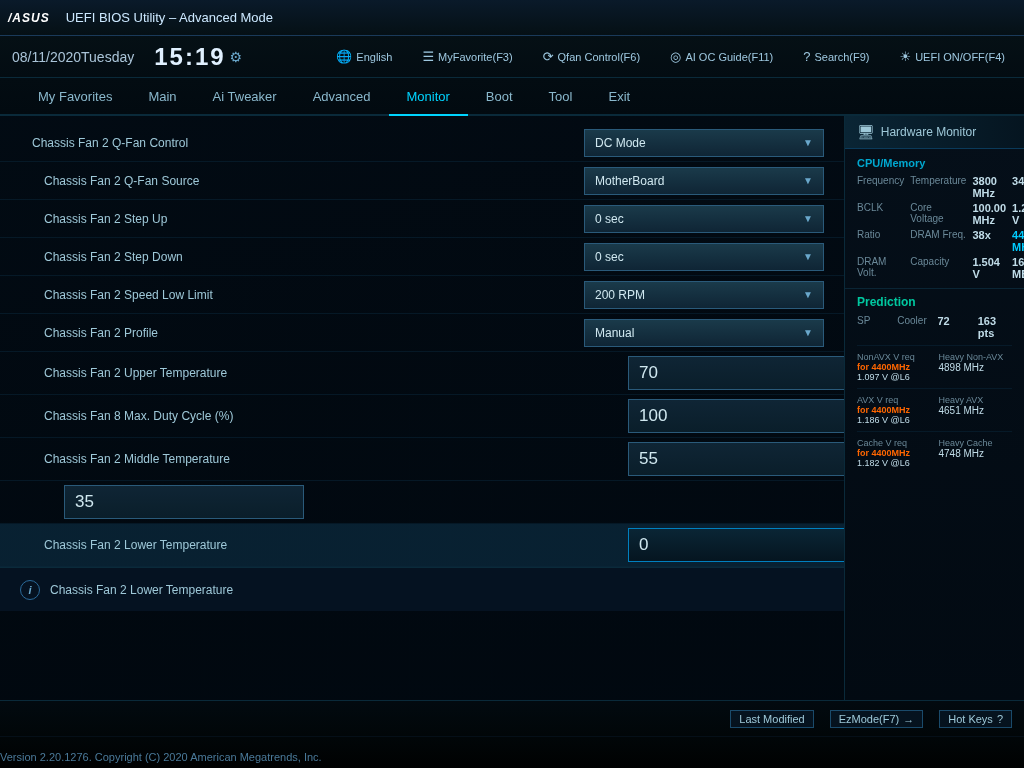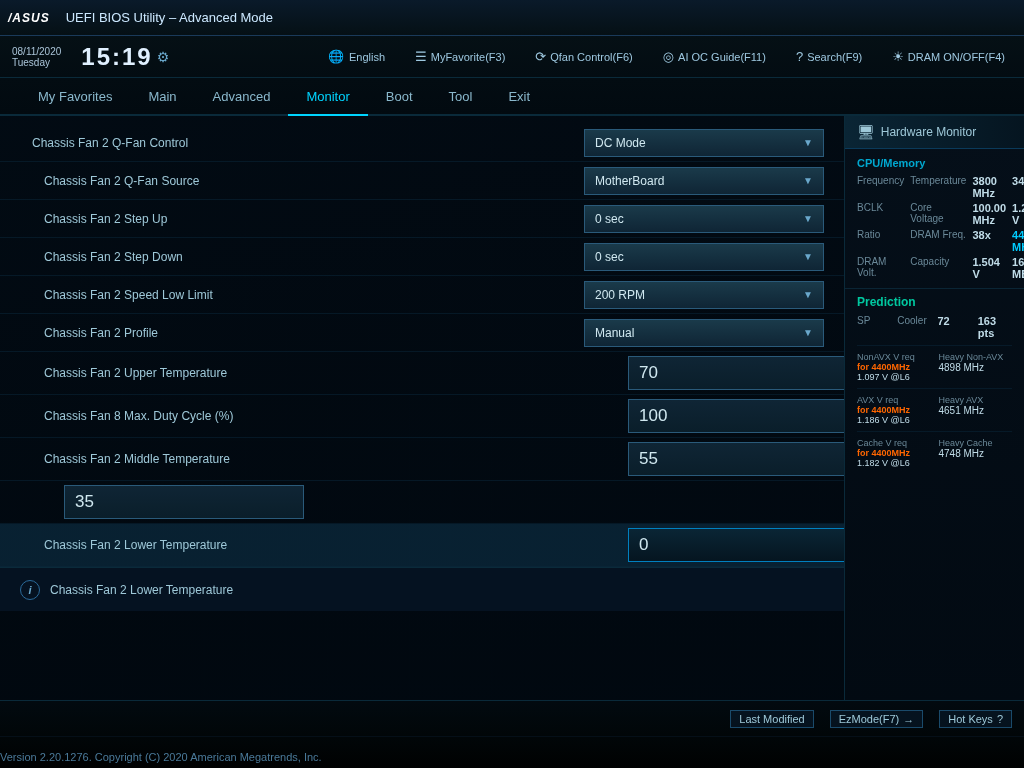--- a/index.html
+++ b/index.html
@@ -68,23 +68,23 @@
       background: linear-gradient(180deg, #051015 0%, #030c12 100%);
       border-bottom: 1px solid #0a2a3a;
       display: flex;
       align-items: center;
       height: 42px;
       padding: 0 12px;
       gap: 20px;
     }
     .date-time {
       display: flex;
-      flex-direction: column;
+      flex-direction: row;
       color: #aac4d8;
-      font-size: 10px;
+      font-size: 14px;
       justify-content: flex-end;
     }
     .clock {
       color: #e0f0ff;
       font-size: 24px;
       font-weight: bold;
       letter-spacing: 2px;
     }
     .gear-icon {
       color: #6aa8cc;
@@ -374,31 +374,34 @@
     <div class="top-btn">
       <span class="btn-icon">◎</span>
       <span>AI OC Guide(F11)</span>
     </div>
     <div class="top-btn">
       <span class="btn-icon">?</span>
       <span>Search(F9)</span>
     </div>
     <div class="top-btn">
       <span class="btn-icon">☀</span>
-      <span>DRAM ON/OFF(F4)</span>
+      <span>UEFI ON/OFF(F4)</span>
     </div>
   </div>
 </div>
 
 <div class="nav-bar">
   <div class="nav-item">
     <span>My Favorites</span>
   </div>
   <div class="nav-item">
     <span>Main</span>
+  </div>
+  <div class="nav-item">
+    <span>Ai Tweaker</span>
   </div>
   <div class="nav-item">
     <span>Advanced</span>
   </div>
   <div class="nav-item active">
     <span>Monitor</span>
   </div>
   <div class="nav-item">
     <span>Boot</span>
   </div>

